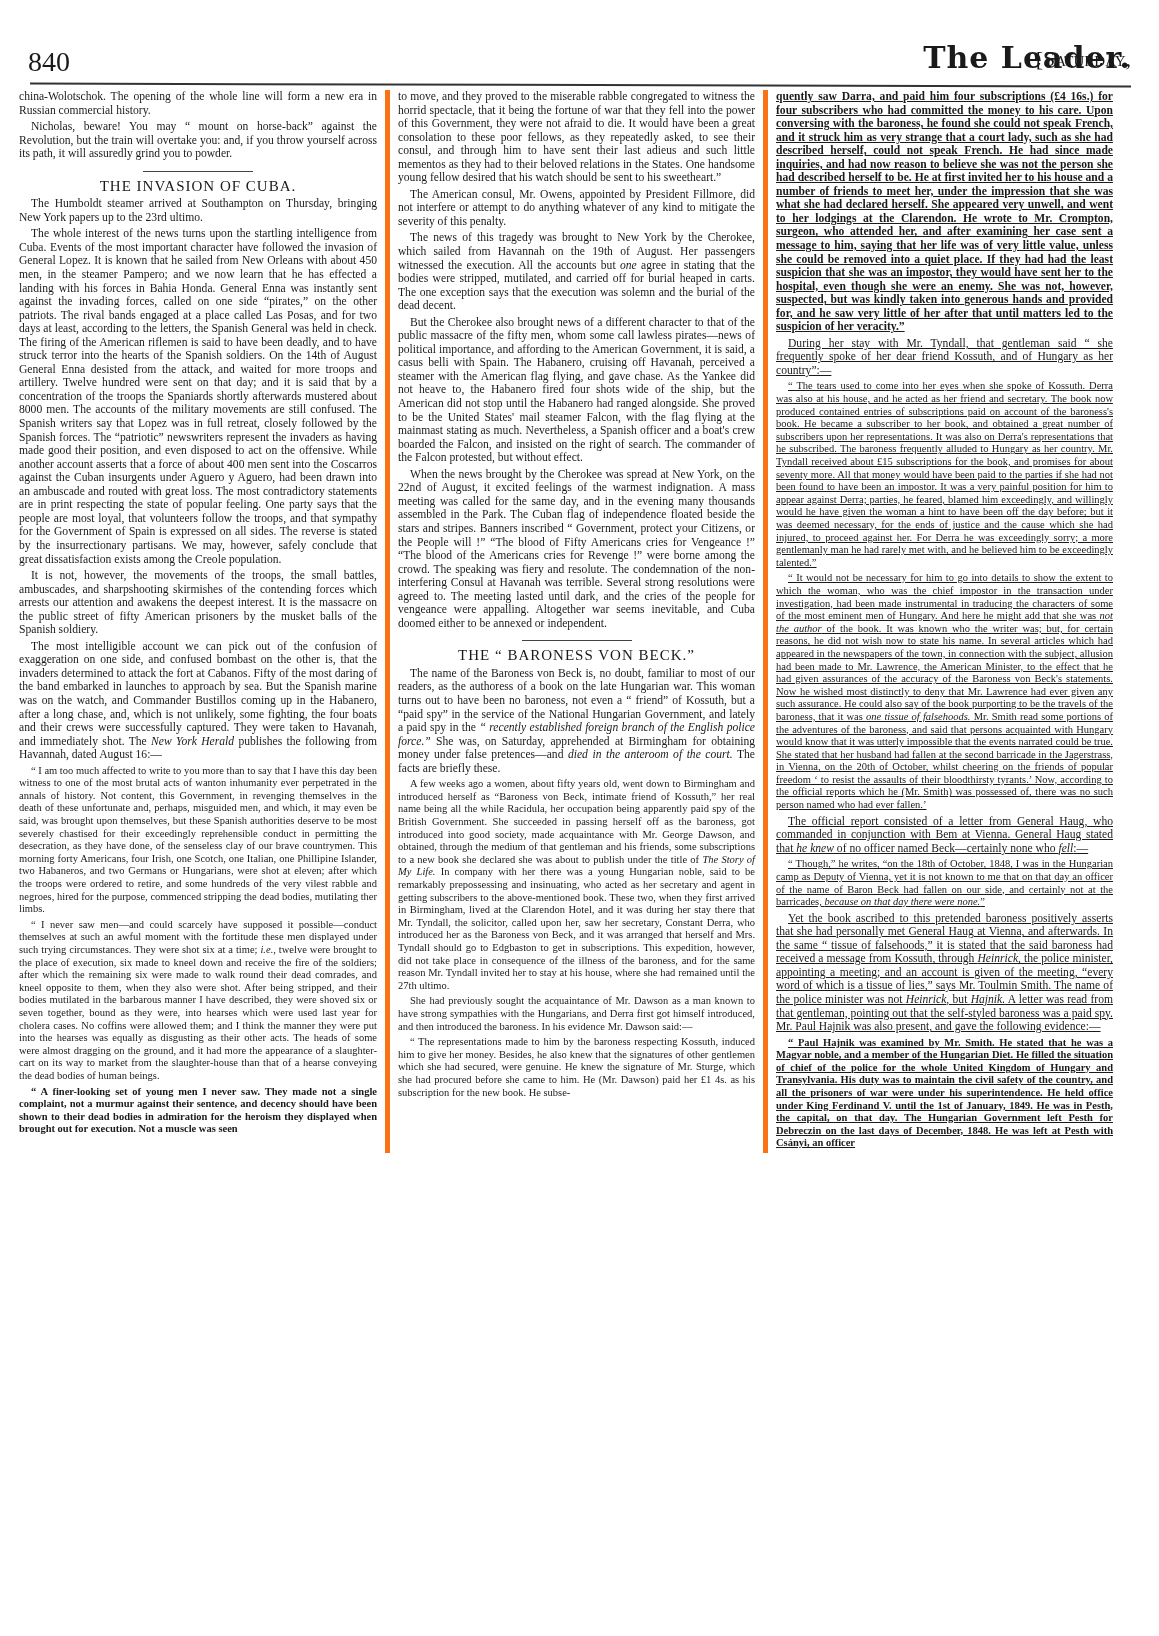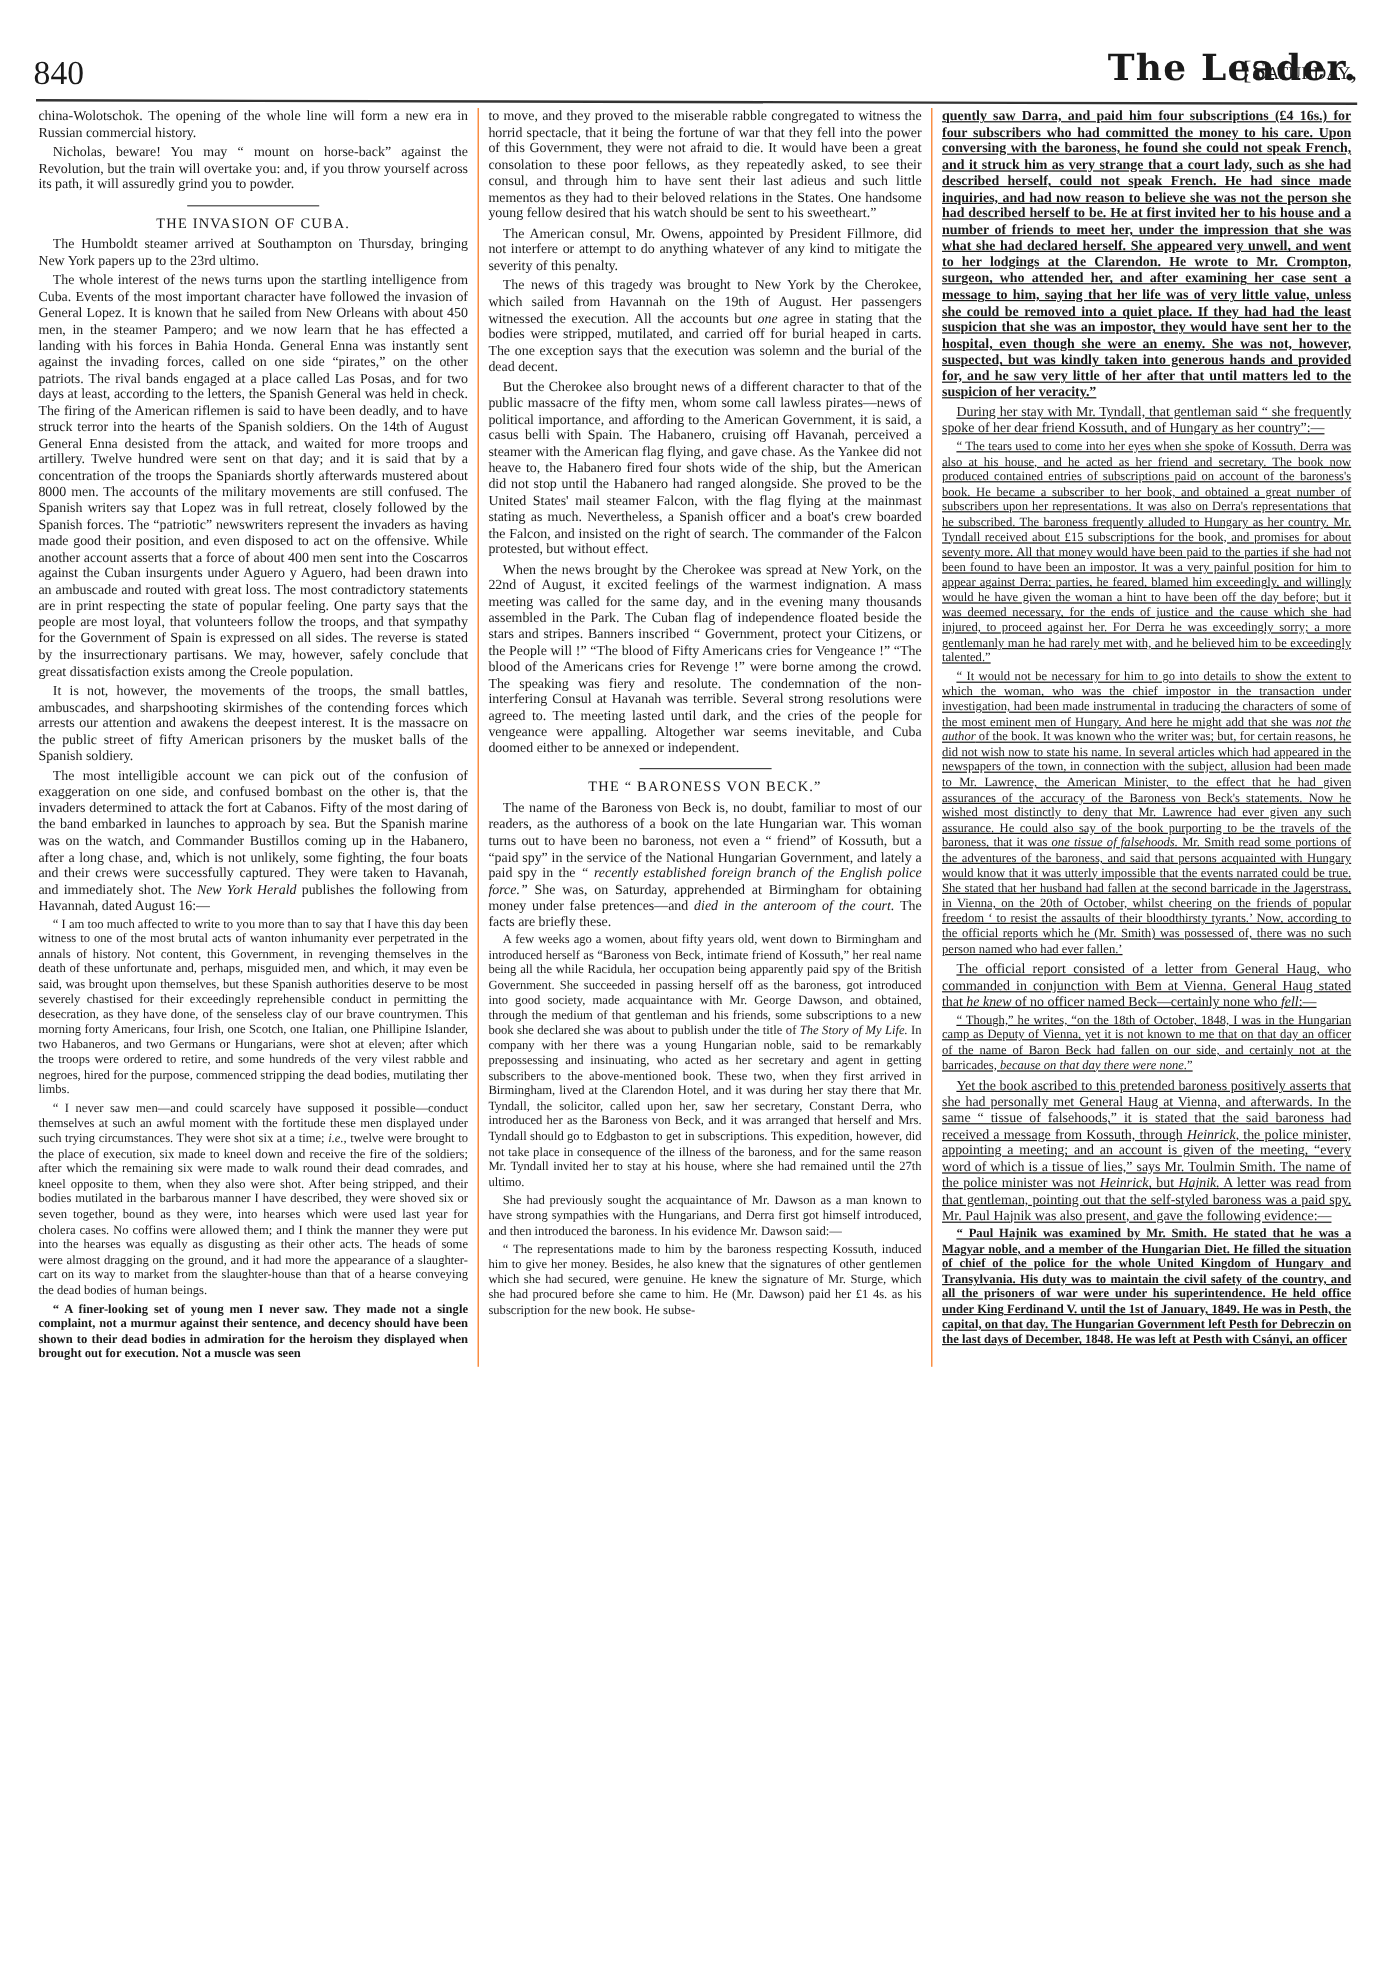--- a/index.html
+++ b/index.html
@@ -2,30 +2,30 @@
 <html><head>
 <meta charset="utf-8">
 <style>
   html, body { margin: 0; padding: 0; background: #ffffff; }
   body { width: 1159px; height: 1636px; position: relative; overflow: hidden; color: #1a1a1a; font-family: "Liberation Serif", "DejaVu Serif", serif; }
   .masthead { position: absolute; top: 40px; left: 28px; right: 28px; height: 40px; }
   .page-number { position: absolute; left: 0; top: 6px; font-size: 28px; font-family: "Liberation Serif", serif; }
   .title { position: absolute; left: 0; right: 0; top: 0; text-align: right; font-size: 30px; font-weight: bold; font-family: "DejaVu Serif", serif; letter-spacing: 1px; }
   .dateline { position: absolute; right: 0; top: 6px; font-size: 22px; font-variant: small-caps; font-family: Liberation Serif, serif; }
   .top-rule { position: absolute; left: 30px; right: 28px; top: 84px; height: 2px; background: #333; transform: rotate(0.15deg); }
-  .columns { position: absolute; top: 90px; left: 32px; width: 1094px; display: flex; }
+  .columns { position: absolute; top: 90px; left: 19px; width: 1094px; display: flex; }
   .col { width: 358px; padding: 0 4px; font-size: 11.6px; line-height: 13.55px; text-align: justify; hyphens: auto; box-sizing: border-box; }
-  .col + .col { border-left: 1px solid #f97316; }
+  .col + .col { border-left: 5px solid #f97316; }
   .col-1 { width: 366px; padding-left: 0; padding-right: 8px; }
   .col-2 { width: 378px; padding-left: 8px; padding-right: 8px; }
   .col-3 { width: 350px; padding-left: 8px; padding-right: 0; text-decoration: underline; }
   p { margin: 0 0 3px 0; text-indent: 12px; }
   p.cont { text-indent: 0; }
   p.quote { font-size: 10.5px; line-height: 12.6px; }
-  .heading { text-align: center; font-size: 12px; letter-spacing: 1px; margin: 8px 0 4px 0; text-indent: 0; }
+  .heading { text-align: center; font-size: 15px; letter-spacing: 1px; margin: 8px 0 4px 0; text-indent: 0; }
   .sep { width: 110px; height: 1px; background: #444; margin: 10px auto 6px auto; }
   .dark { font-weight: bold; }
   em { font-style: italic; }
 </style>
 </head>
 <body>
 
 <div class="masthead">
   <span class="page-number">840</span>
   <span class="title">The Leader.</span>

